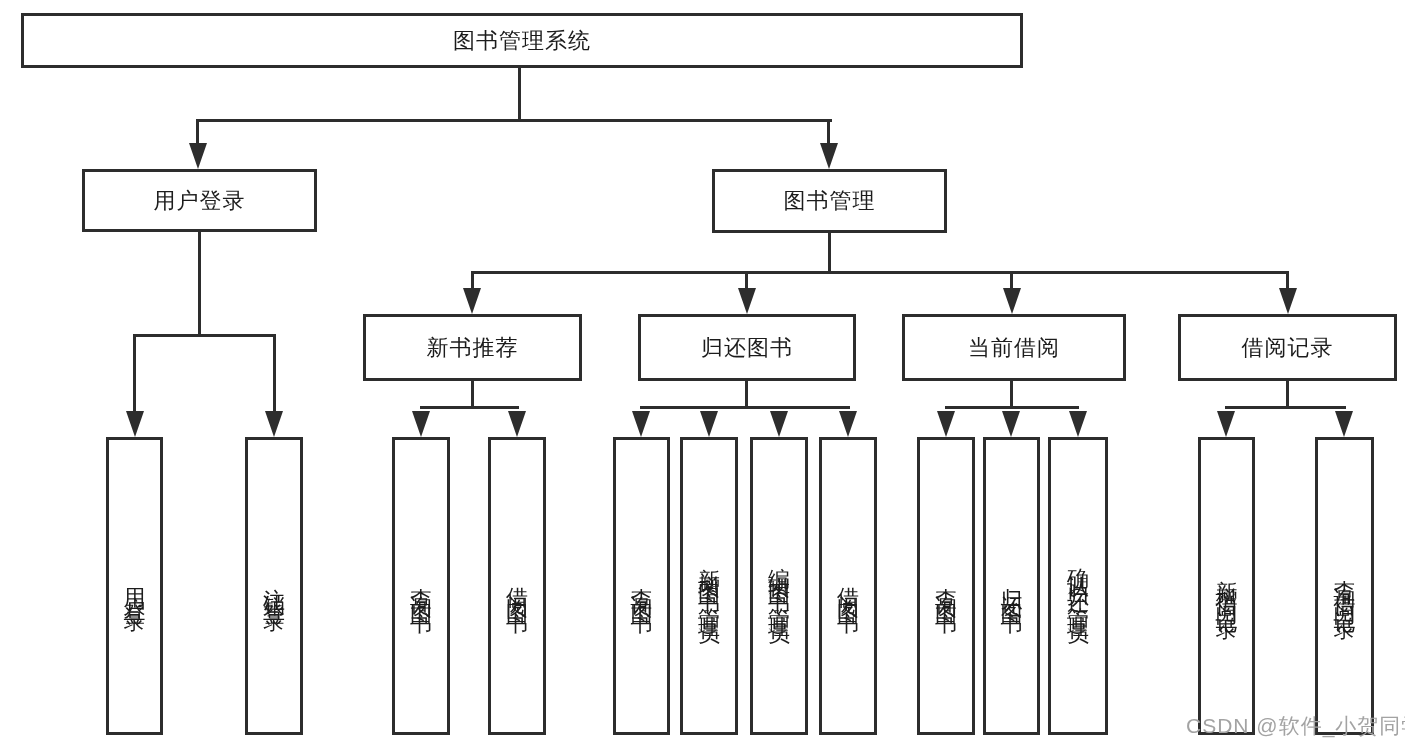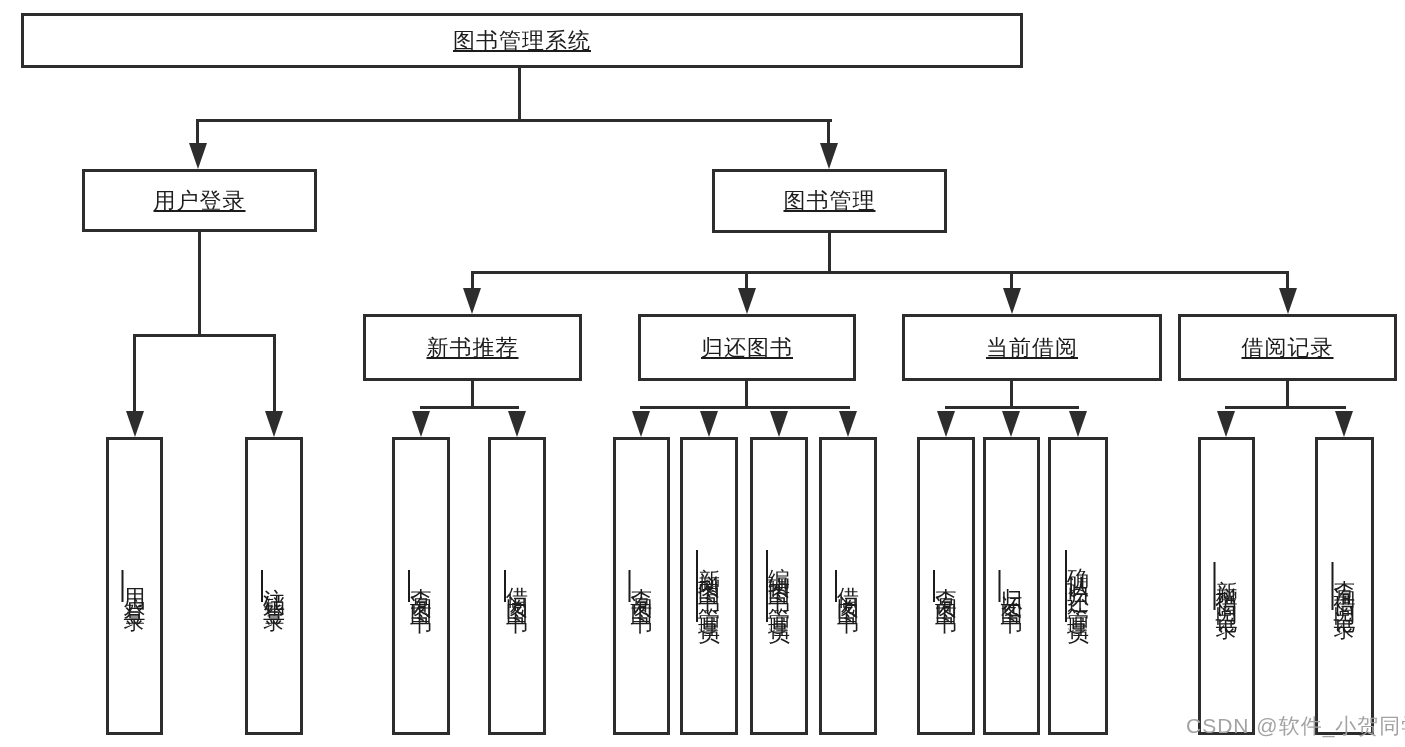--- a/index.html
+++ b/index.html
@@ -14,21 +14,20 @@
   
   .node{
     position:absolute;
     box-sizing:border-box;
     border:3px solid #2d2d2d;
     background:#ffffff;
     display:flex;
     align-items:center;
     justify-content:center;
     z-index:1;
-    text-decoration:underline;
   }
   .node.h{font-size:22px;letter-spacing:1px;}
   .leaf{top:437px;height:298px;}
   .vtext{
     writing-mode:vertical-rl;
     text-orientation:mixed;
     font-size:22px;
     line-height:1;
     letter-spacing:8px;
     white-space:nowrap;
@@ -73,21 +72,21 @@
   </div>
 
   <div class="node h" style="left:712px;top:169px;width:235px;height:64px">
     <span>图书管理</span>
   </div>
 
   <div class="node h" style="left:638px;top:314px;width:218px;height:67px">
     <span>归还图书</span>
   </div>
 
-  <div class="node h" style="left:902px;top:314px;width:260px;height:67px">
+  <div class="node h" style="left:902px;top:314px;width:224px;height:67px">
     <span>当前借阅</span>
   </div>
 
   <div class="node h" style="left:1178px;top:314px;width:219px;height:67px">
     <span>借阅记录</span>
   </div>
 
   <div class="node leaf" style="left:106px;width:57px">
     <span class="vtext">用户登录</span>
   </div>

